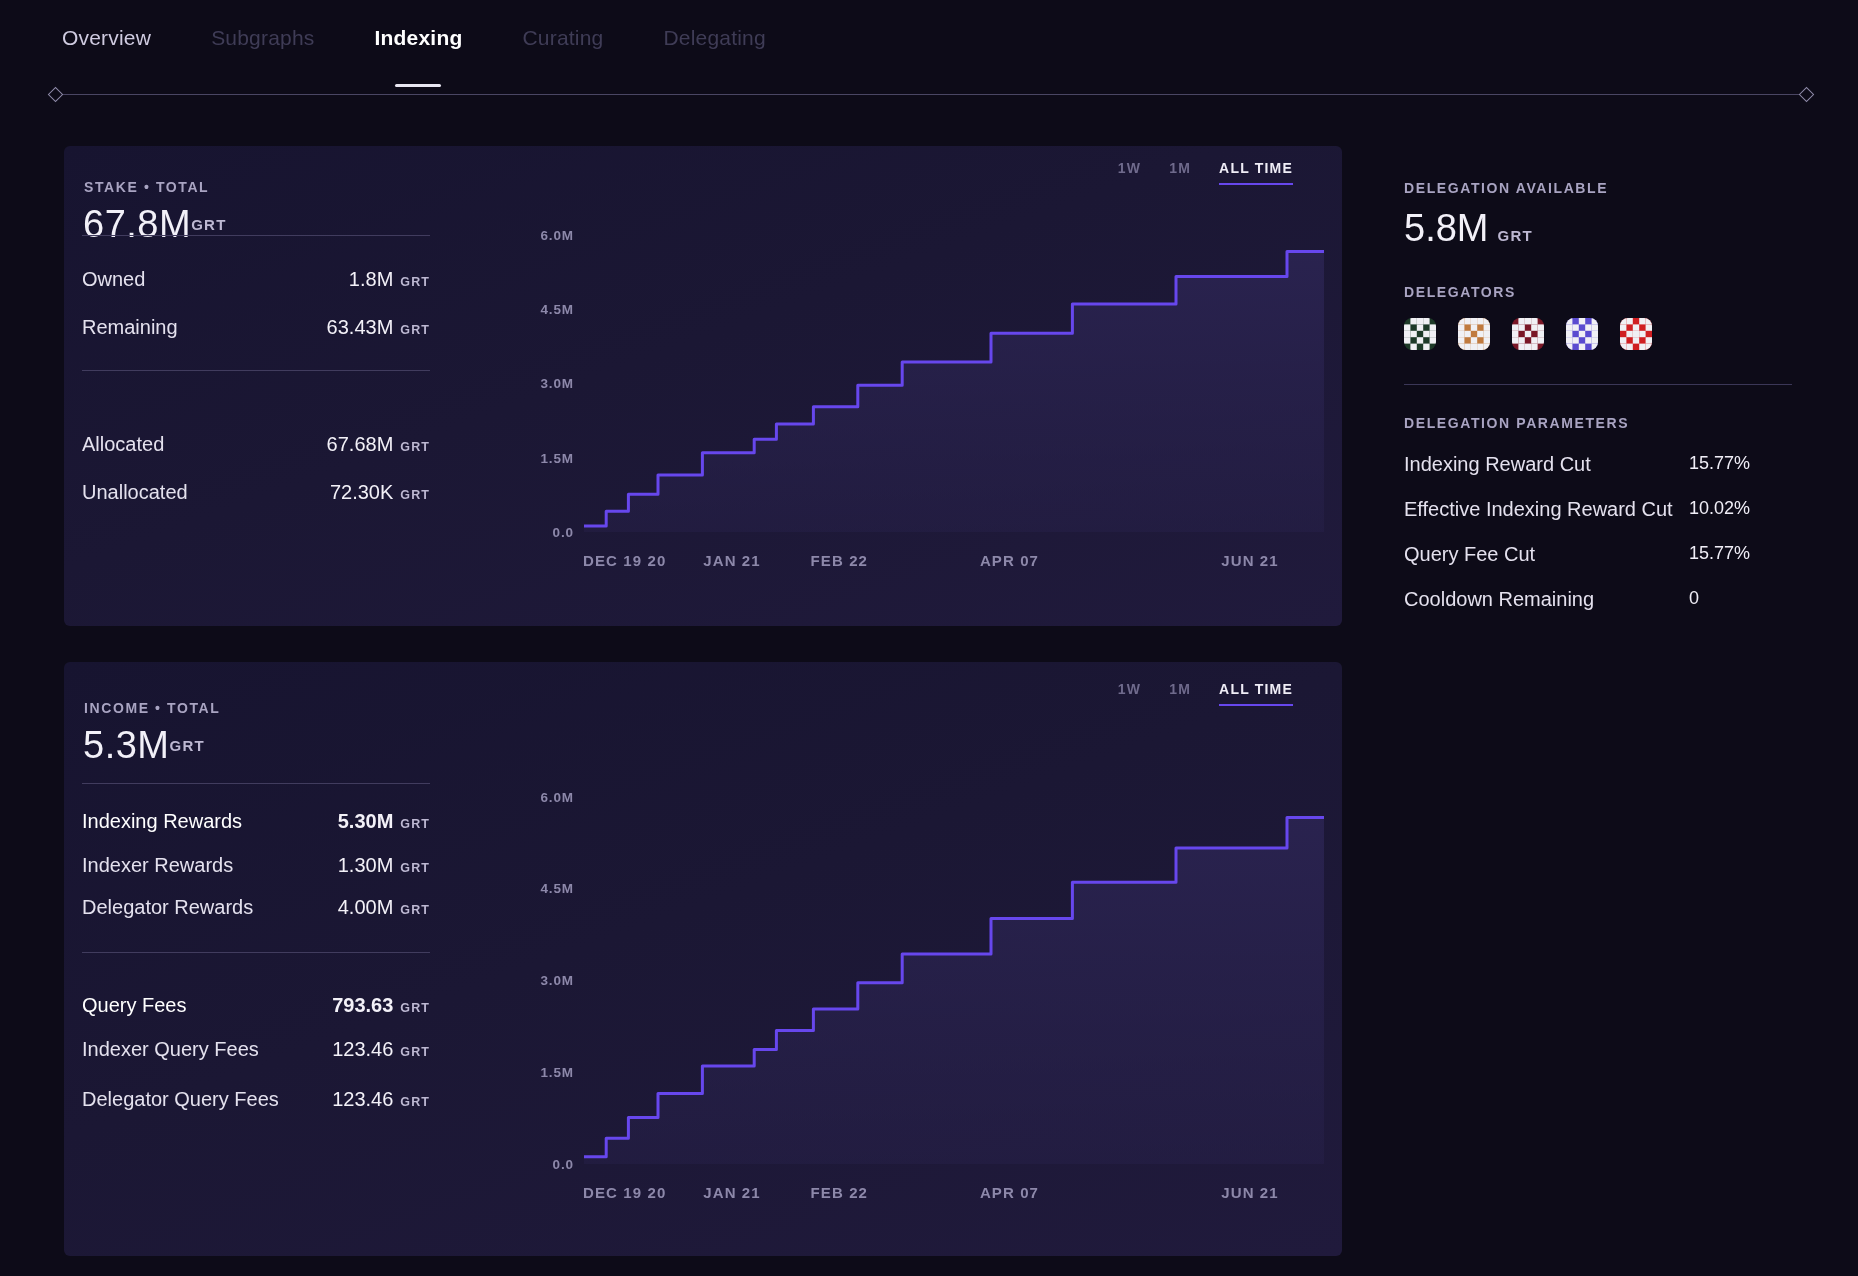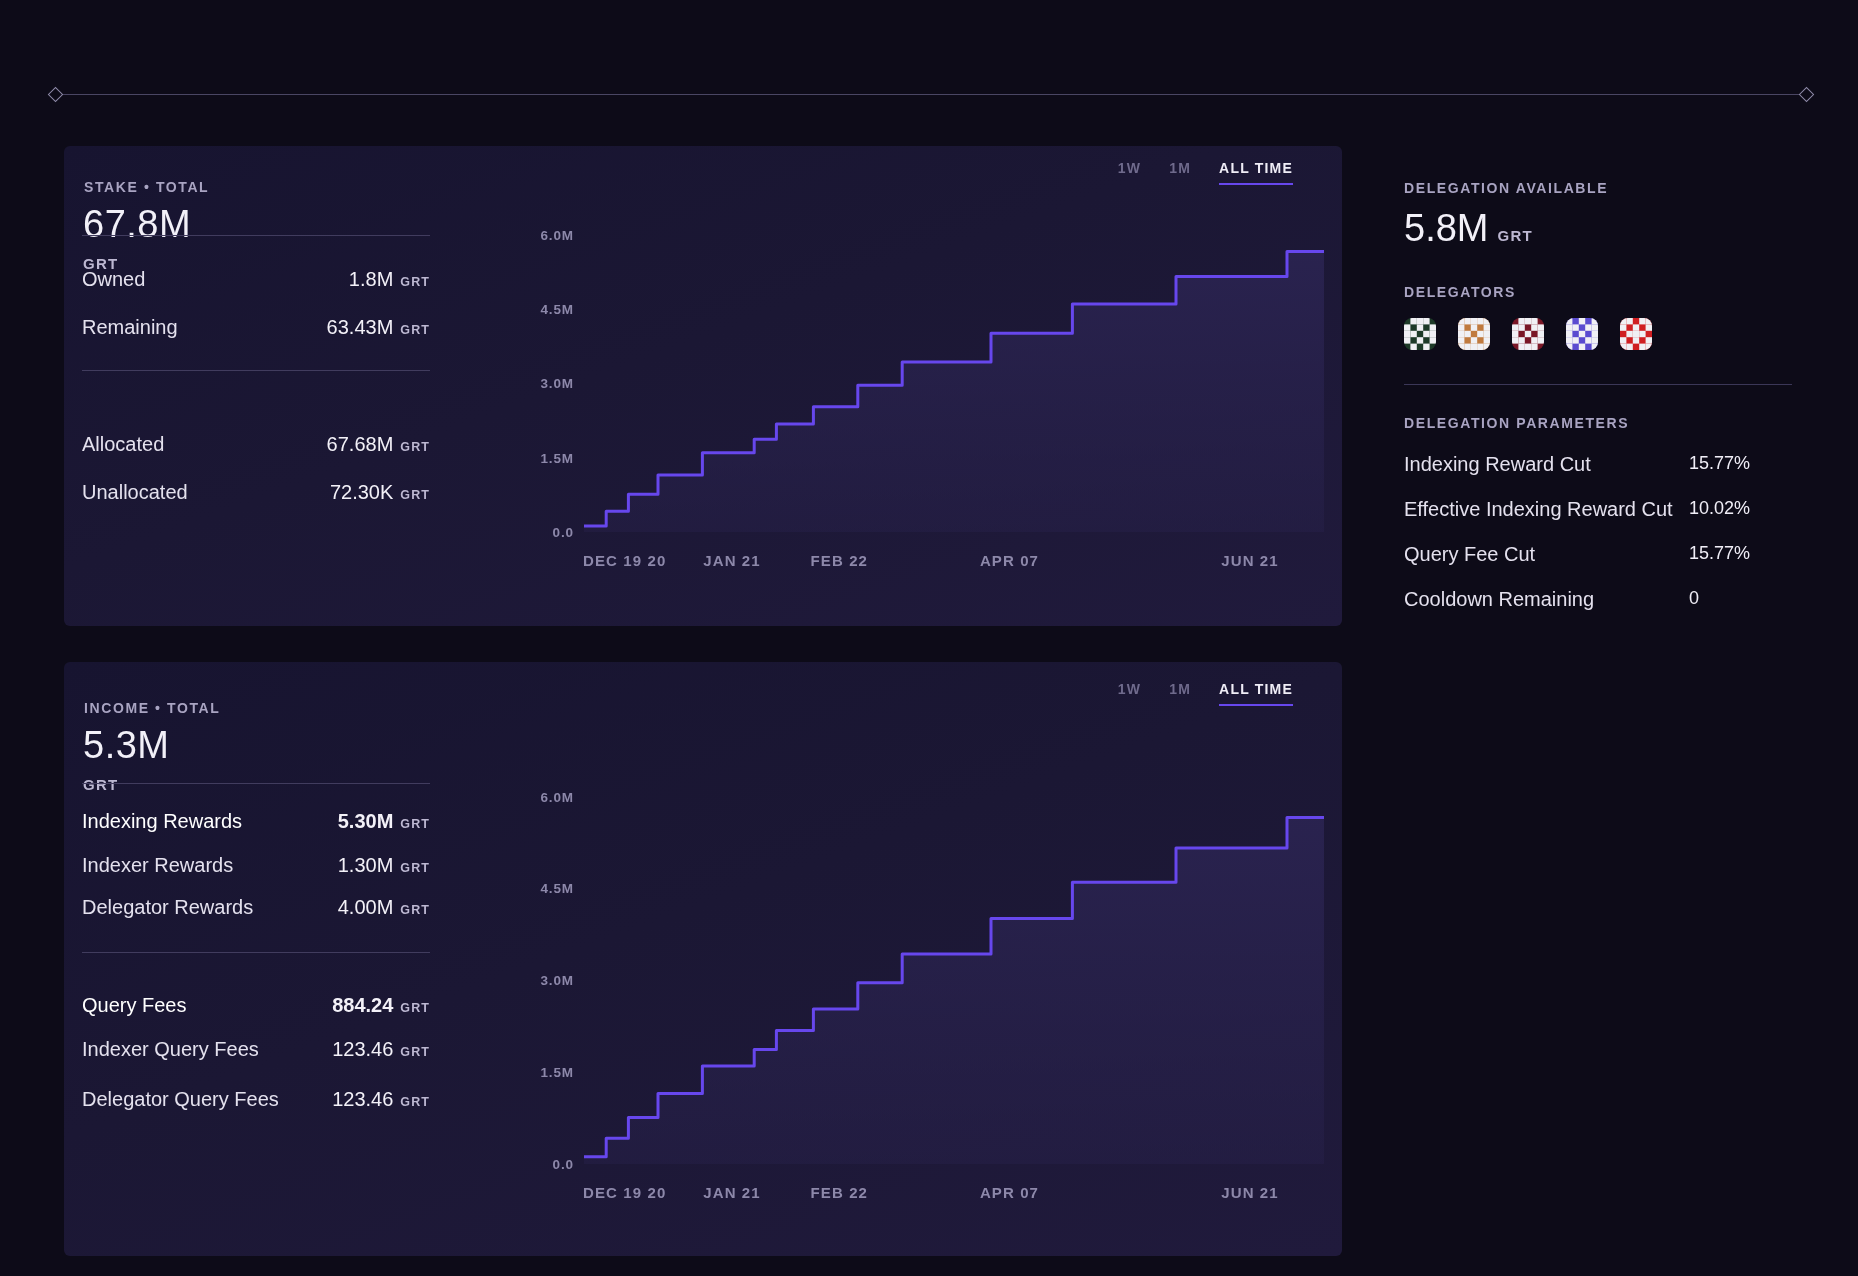--- a/index.html
+++ b/index.html
@@ -50,21 +50,21 @@
   #income-card { left: 64px; top: 662px; width: 1278px; height: 594px; }
 
   .card-inner { position: relative; width: 100%; height: 100%; }
 
   .eyebrow {
     position: absolute; font-size: 14px; font-weight: bold; letter-spacing: 1.6px;
     color: #a9a4c2; text-transform: uppercase;
   }
   .bignum {
     position: absolute; font-size: 38px; color: #f2f0f8; letter-spacing: .5px;
-    display: flex; align-items: flex-start; gap: 9px; white-space: nowrap; flex-direction: column;
+    display: flex; align-items: center; white-space: nowrap;
   }
   .bignum .unit {
     font-size: 15px; font-weight: bold; letter-spacing: 1.3px; color: #bdb8d2;
   }
 
   
   .ranges { position: absolute; display: flex; align-items: flex-start; gap: 28px; }
   .range {
     font-size: 14px; font-weight: bold; letter-spacing: 1.2px; color: #6f6a8c;
     cursor: pointer; padding-bottom: 9px; position: relative; white-space: nowrap;
@@ -133,20 +133,27 @@
     display: block;
   }
   .side-div { margin-top: 34px; height: 1px; background: #3b3757; width: 388px; }
   .params-title { margin-top: 30px; }
 </style>
 </head>
 <body>
 
 <div class="page">
 
+  <div class="nav">
+    <div class="nav-item light">Overview</div>
+    <div class="nav-item">Subgraphs</div>
+    <div class="nav-item active">Indexing</div>
+    <div class="nav-item">Curating</div>
+    <div class="nav-item">Delegating</div>
+  </div>
 
   <div class="rail">
     <div class="rail-line"></div>
     <div class="rail-dia l"></div>
     <div class="rail-dia r"></div>
   </div>
 
   <div class="card" id="stake-card">
     <div class="card-inner">
 
@@ -271,21 +278,21 @@
           <span>4.00M</span>
           <span class="unit">GRT</span>
         </span>
       </div>
 
       <div class="divider" style="left:18px; top:290px; width:348px;"></div>
 
       <div class="srow bold" style="left:18px; top:332px; width:348px;">
         <span class="lbl">Query Fees</span>
         <span class="val">
-          <span>884.24</span>
+          <span>793.63</span>
           <span class="unit">GRT</span>
         </span>
       </div>
 
       <div class="srow" style="left:18px; top:376px; width:348px;">
         <span class="lbl">Indexer Query Fees</span>
         <span class="val">
           <span>123.46</span>
           <span class="unit">GRT</span>
         </span>

